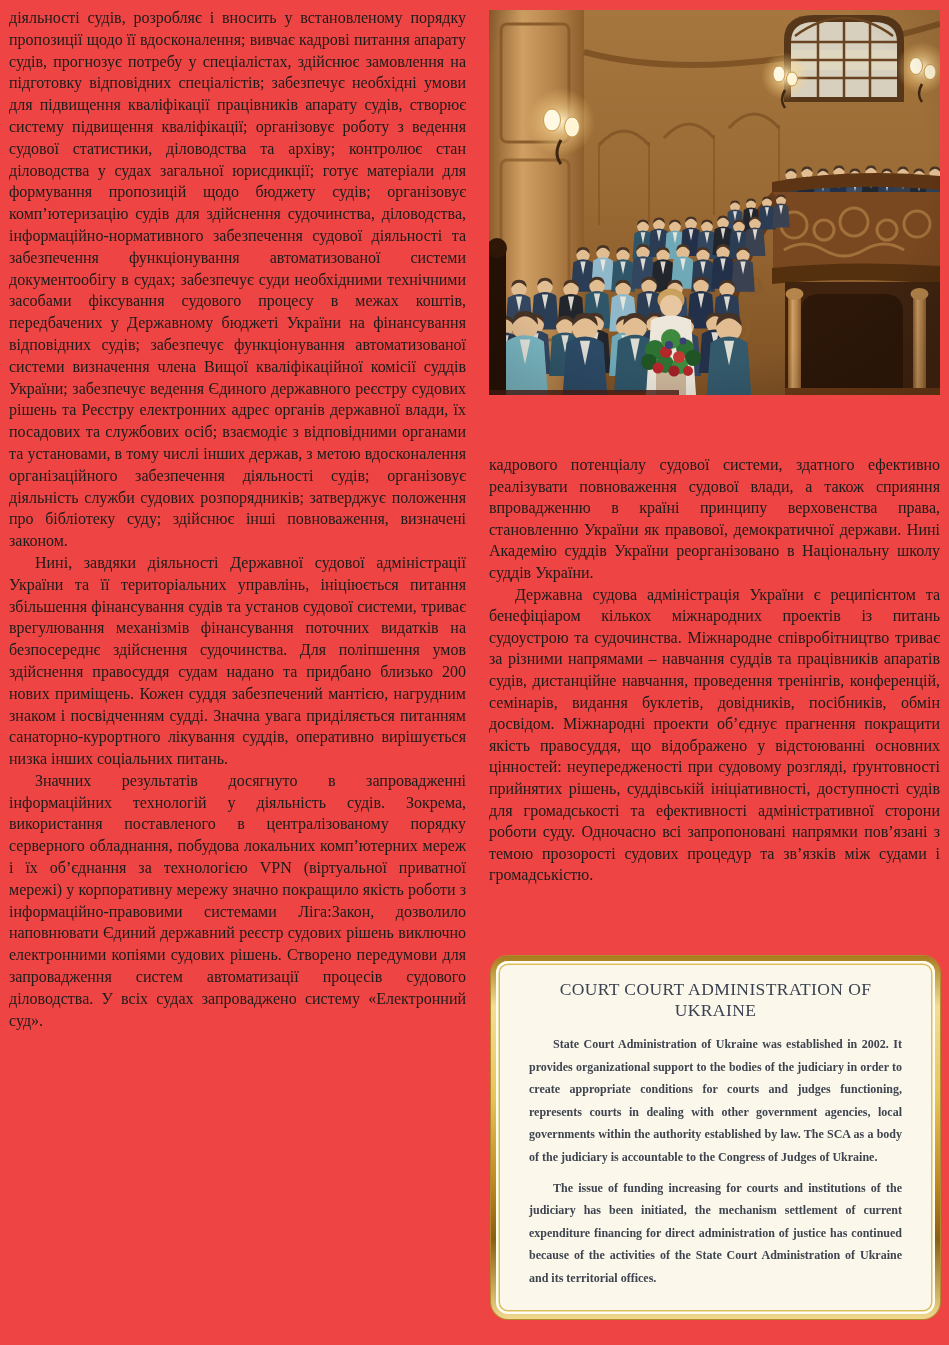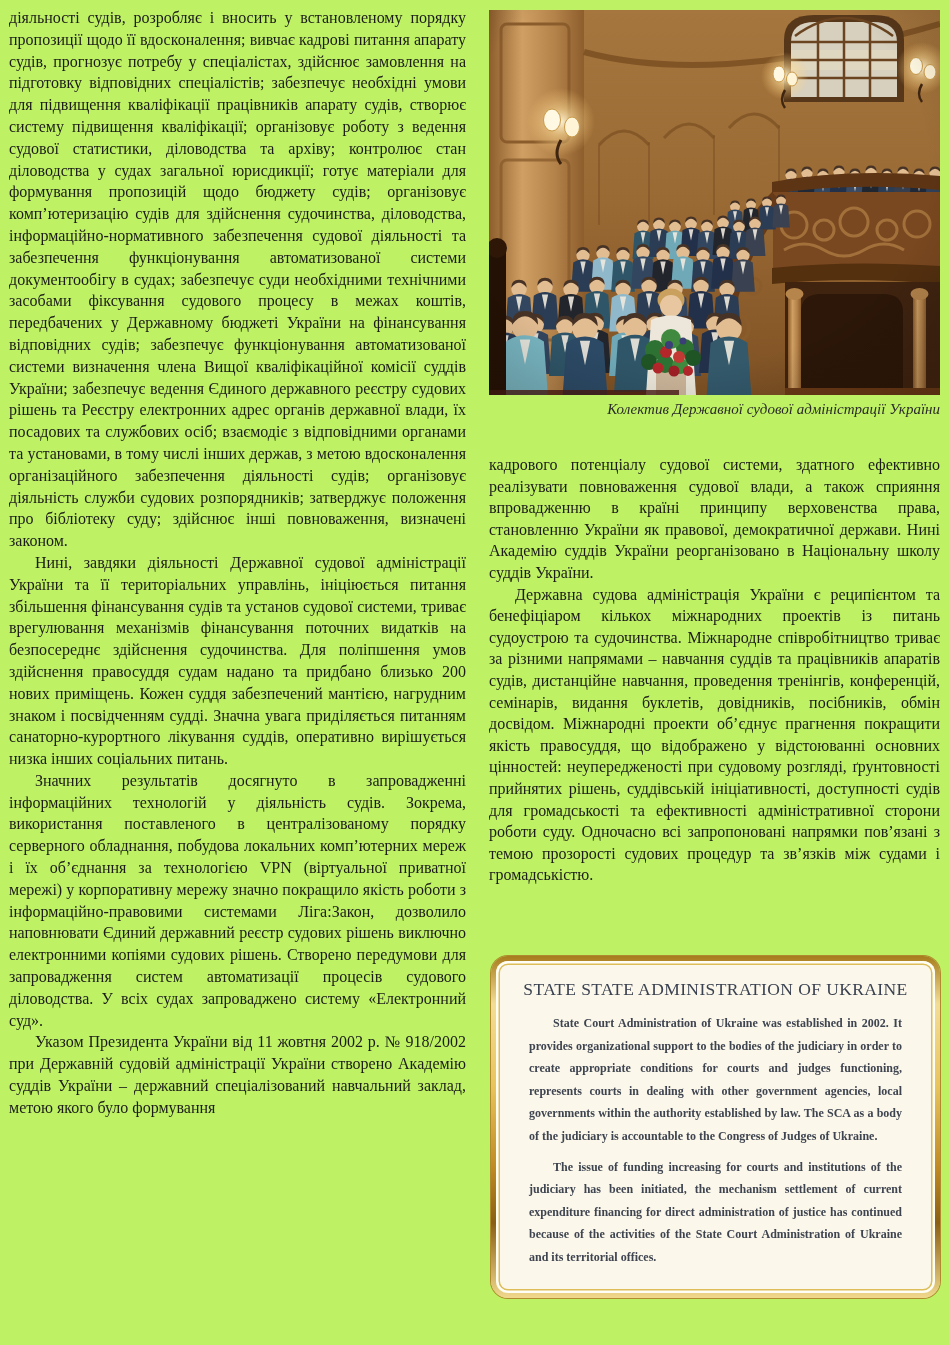--- a/index.html
+++ b/index.html
@@ -1,21 +1,21 @@
 <!DOCTYPE html>
 <html lang="uk"><head>
 <meta charset="utf-8">
 <style>
   html,body{margin:0;padding:0;}
   body{background:#e9e4d6;}
   #page{
     position:relative;
     width:949px;height:1345px;
     margin:0 auto;
-    background:#bef264;
+    background:#ef4444;
     font-family:"Liberation Serif","DejaVu Serif",serif;
     color:#1c1c1a;
     overflow:hidden;
   }
   .col-left{
     position:absolute;left:9px;top:7px;width:457px;
     font-size:16px;line-height:21.8px;text-align:justify;
   }
   .col-left p, .col-right p{margin:0;}
   .indent{text-indent:26px;}
@@ -64,21 +64,20 @@
 </style>
 </head>
 <body>
 
 <div id="page">
 
   <div class="col-left">
     <p class="para">діяльності судів, розробляє і вносить у встановленому порядку пропозиції щодо її вдосконалення; вивчає кадрові питання апарату судів, прогнозує потребу у спеціалістах, здійснює замовлення на підготовку відповідних спеціалістів; забезпечує необхідні умови для підвищення кваліфікації працівників апарату судів, створює систему підвищення кваліфікації; організовує роботу з ведення судової статистики, діловодства та архіву; контролює стан діловодства у судах загальної юрисдикції; готує матеріали для формування пропозицій щодо бюджету судів; організовує комп’ютеризацію судів для здійснення судочинства, діловодства, інформаційно-нормативного забезпечення судової діяльності та забезпечення функціонування автоматизованої системи документообігу в судах; забезпечує суди необхідними технічними засобами фіксування судового процесу в межах коштів, передбачених у Державному бюджеті України на фінансування відповідних судів; забезпечує функціонування автоматизованої системи визначення члена Вищої кваліфікаційної комісії суддів України; забезпечує ведення Єдиного державного реєстру судових рішень та Реєстру електронних адрес органів державної влади, їх посадових та службових осіб; взаємодіє з відповідними органами та установами, в тому числі інших держав, з метою вдосконалення організаційного забезпечення діяльності судів; організовує діяльність служби судових розпорядників; затверджує положення про бібліотеку суду; здійснює інші повноваження, визначені законом.</p>
     <p class="para indent">Нині, завдяки діяльності Державної судової адміністрації України та її територіальних управлінь, ініціюється питання збільшення фінансування судів та установ судової системи, триває врегулювання механізмів фінансування поточних видатків на безпосереднє здійснення судочинства. Для поліпшення умов здійснення правосуддя судам надано та придбано близько 200 нових приміщень. Кожен суддя забезпечений мантією, нагрудним знаком і посвідченням судді. Значна увага приділяється питанням санаторно-курортного лікування суддів, оперативно вирішується низка інших соціальних питань.</p>
     <p class="para indent">Значних результатів досягнуто в запровадженні інформаційних технологій у діяльність судів. Зокрема, використання поставленого в централізованому порядку серверного обладнання, побудова локальних комп’ютерних мереж і їх об’єднання за технологією VPN (віртуальної приватної мережі) у корпоративну мережу значно покращило якість роботи з інформаційно-правовими системами Ліга:Закон, дозволило наповнювати Єдиний державний реєстр судових рішень виключно електронними копіями судових рішень. Створено передумови для запровадження систем автоматизації процесів судового діловодства. У всіх судах запроваджено систему «Електронний суд».</p>
-    <p class="para indent">Указом Президента України від 11 жовтня 2002 р. № 918/2002 при Державній судовій адміністрації України створено Академію суддів України – державний спеціалізований навчальний заклад, метою якого було формування</p>
   </div>
 
   <div class="photo-frame">
     <svg viewBox="0 0 451 385" width="451" height="385" preserveAspectRatio="none" xmlns="http://www.w3.org/2000/svg">
       <defs>
         <linearGradient id="wd" x1="0" y1="0" x2="0" y2="1">
           <stop offset="0" stop-color="#a5763e"></stop>
             <stop offset=".5" stop-color="#9a6a34"></stop>
             <stop offset="1" stop-color="#7e5124"></stop>
         </linearGradient>
@@ -257,28 +256,27 @@
       <g>
         <rect x="0" y="242" width="17" height="143" fill="#241105"></rect>
         <circle cx="8" cy="238" r="10" fill="#2e1706"></circle>
         <rect x="0" y="380" width="190" height="5" fill="#4a1d14" opacity=".8"></rect>
       </g>
 
       <rect x="0" y="0" width="451" height="385" fill="url(#vg)"></rect>
     </svg>
   </div>
 
-  <div class="caption">Колектив Державної судової адміністрації України</div>
 
   <div class="col-right">
     <p class="para">кадрового потенціалу судової системи, здатного ефективно реалізувати повноваження судової влади, а також сприяння впровадженню в країні принципу верховенства права, становленню України як правової, демократичної держави. Нині Академію суддів України реорганізовано в Національну школу суддів України.</p>
     <p class="para indent">Державна судова адміністрація України є реципієнтом та бенефіціаром кількох міжнародних проектів із питань судоустрою та судочинства. Міжнародне співробітництво триває за різними напрямами – навчання суддів та працівників апаратів судів, дистанційне навчання, проведення тренінгів, конференцій, семінарів, видання буклетів, довідників, посібників, обмін досвідом. Міжнародні проекти об’єднує прагнення покращити якість правосуддя, що відображено у відстоюванні основних цінностей: неупередженості при судовому розгляді, ґрунтовності прийнятих рішень, суддівській ініціативності, доступності судів для громадськості та ефективності адміністративної сторони роботи суду. Одночасно всі запропоновані напрямки пов’язані з темою прозорості судових процедур та зв’язків між судами і громадськістю.</p>
   </div>
 
   <div class="gold-box">
     <div class="gold-inner">
-      <div class="box-title">STATE STATE ADMINISTRATION OF UKRAINE</div>
+      <div class="box-title">COURT COURT ADMINISTRATION OF UKRAINE</div>
       <p class="box-para">State Court Administration of Ukraine was established in 2002. It provides organizational support to the bodies of the judiciary in order to create appropriate conditions for courts and judges functioning, represents courts in dealing with other government agencies, local governments within the authority established by law. The SCA as a body of the judiciary is accountable to the Congress of Judges of Ukraine.</p>
       <p class="box-para">The issue of funding increasing for courts and institutions of the judiciary has been initiated, the mechanism settlement of current expenditure financing for direct administration of justice has continued because of the activities of the State Court Administration of Ukraine and its territorial offices.</p>
     </div>
   </div>
 
 </div>
 
 </body></html>

